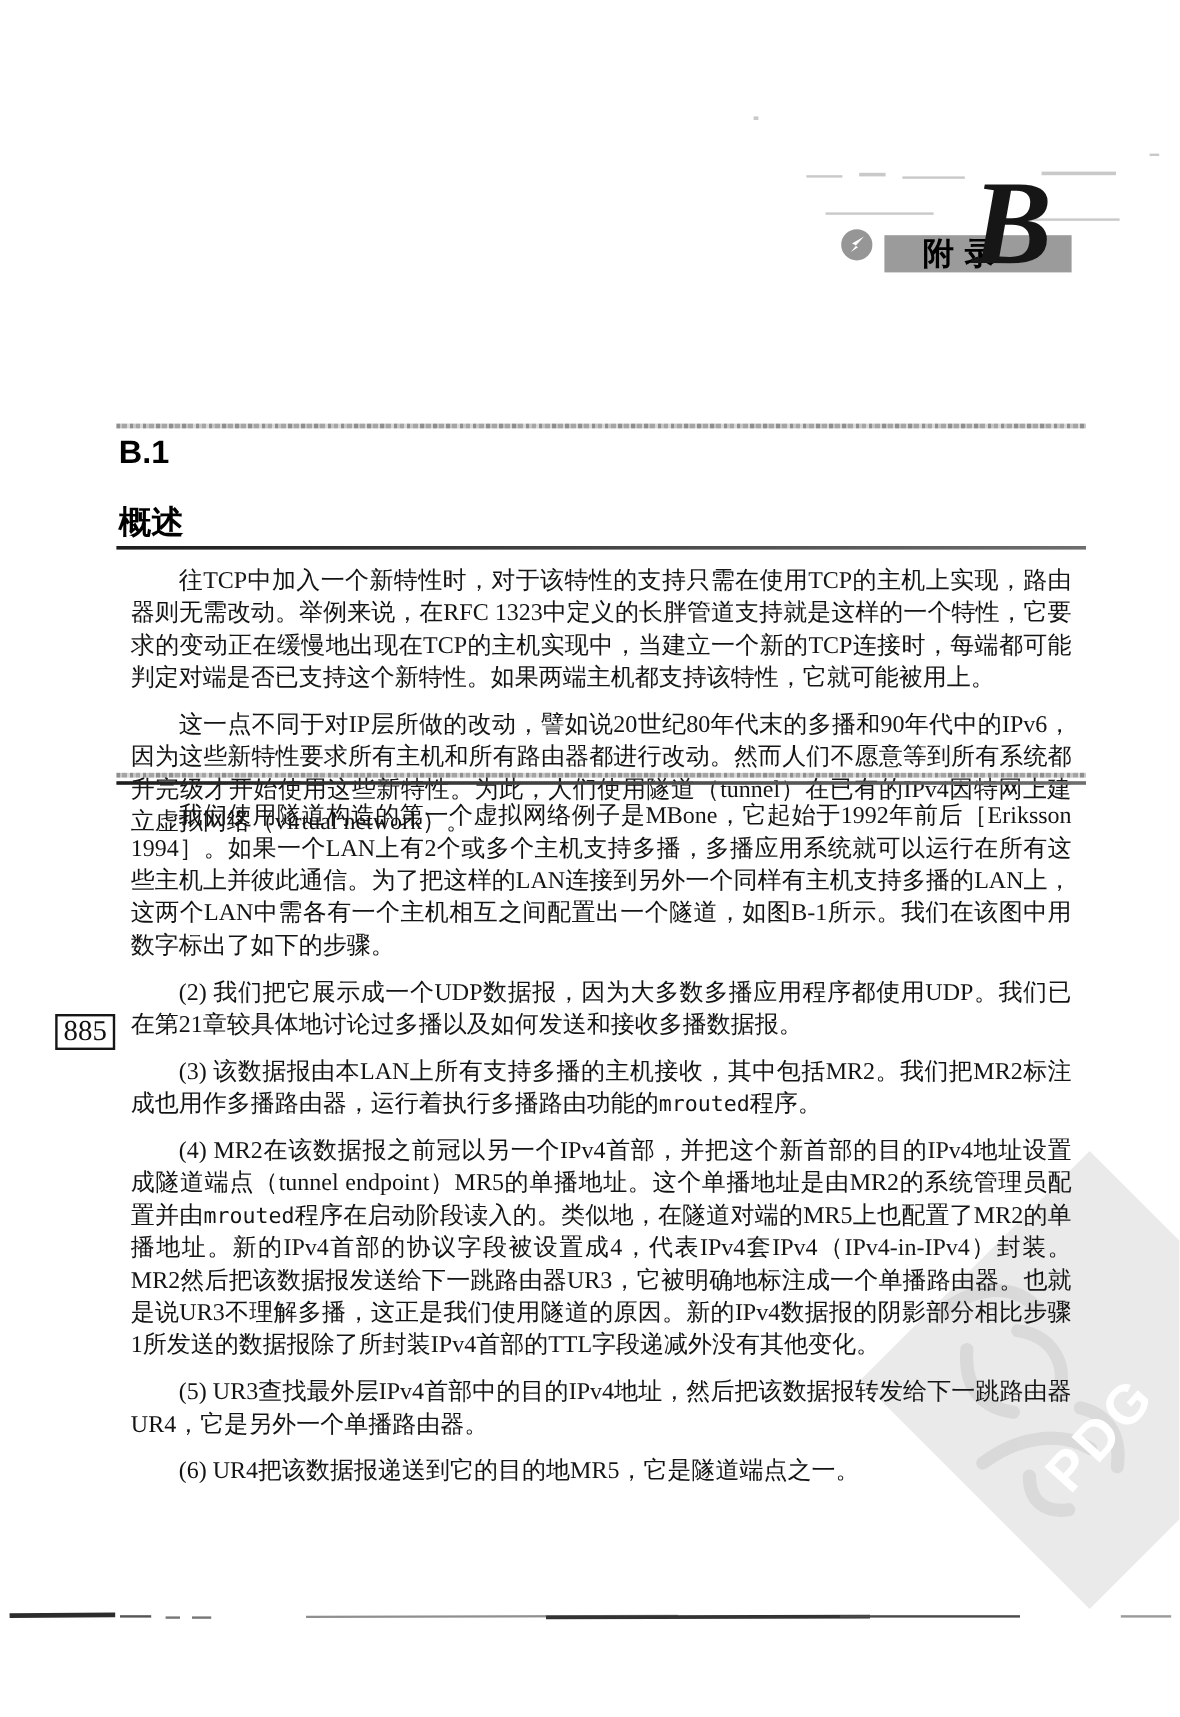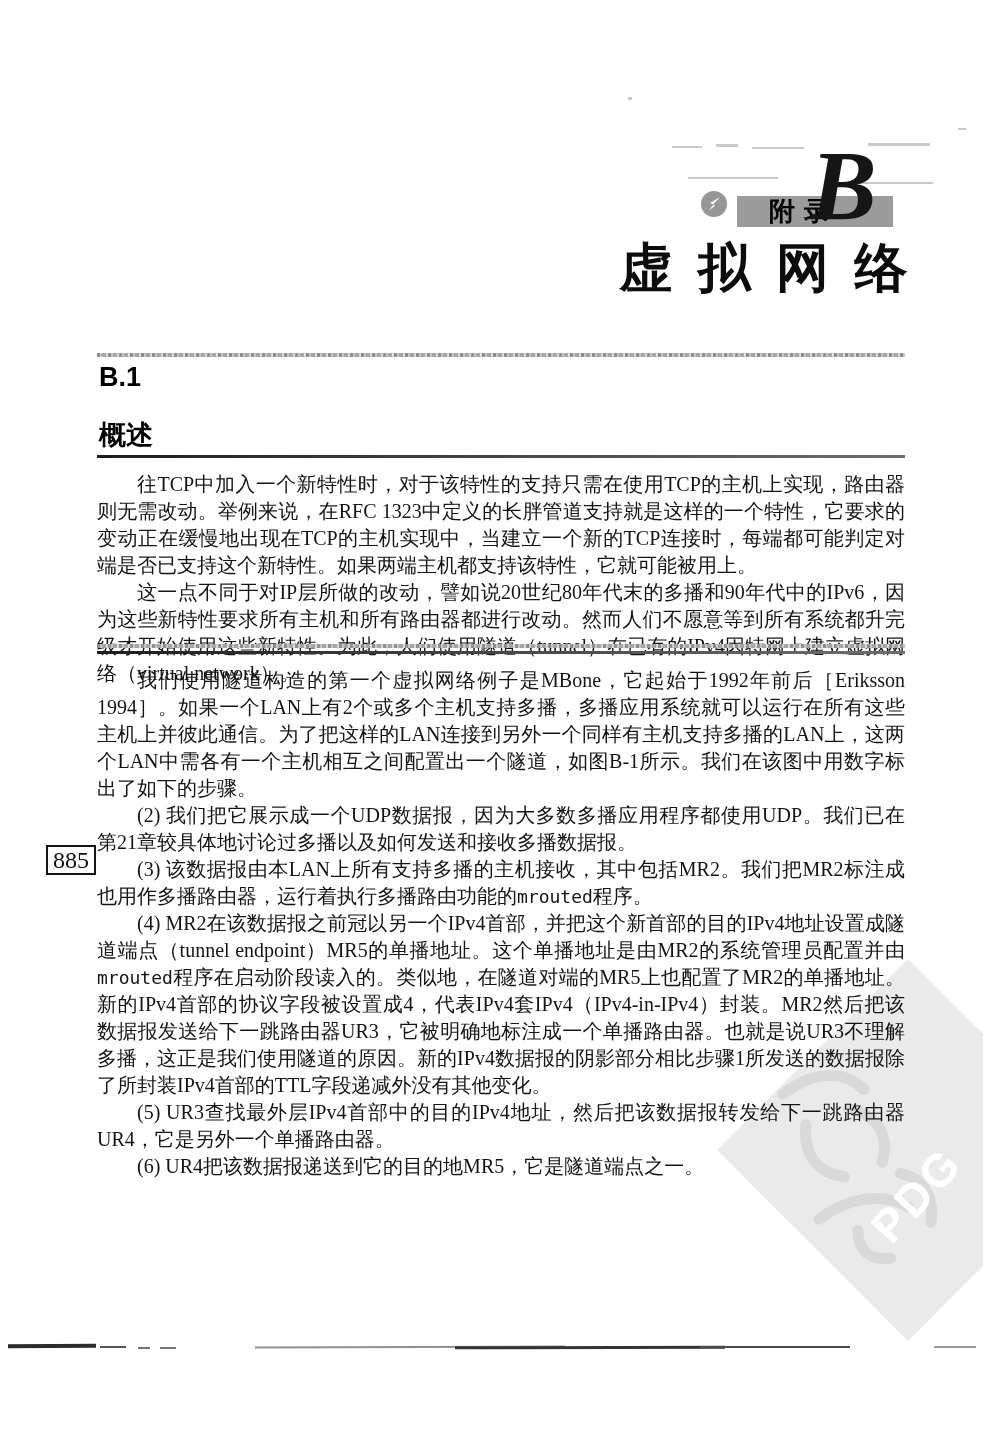--- a/index.html
+++ b/index.html
@@ -42,21 +42,21 @@
     background:repeating-linear-gradient(90deg,#8f8f8f 0 3px,#c6c6c6 3px 5px,#a5a5a5 5px 9px,#d9d9d9 9px 11px);
   }
   .sec-head{
     display:flex;align-items:baseline;gap:26px;margin:4px 0 0 2px;
     font-family:"Liberation Sans","DejaVu Sans",sans-serif;
     font-weight:bold;font-size:27px;color:#000;line-height:1.2;flex-direction:column;
   }
   .sec-rule{height:3px;margin-top:3px;background:linear-gradient(90deg,#1d1d1d,#4a4a4a 55%,#6e6e6e);}
   .sec-paras{margin-top:13px;}
   .sec-paras p{
-    margin:0;font-size:20px;line-height:27px;text-align:justify;
+    margin:12px;font-size:20px;line-height:27px;text-align:justify;
     text-indent:2em;color:#141414;
   }
   .mono{font-family:"DejaVu Sans Mono","Liberation Mono",monospace;font-size:18px;}
   
   .page-num{
     position:absolute;left:46px;top:845px;width:46px;height:26px;z-index:2;
     border:2px solid #161616;text-align:center;line-height:26px;
     font-family:"Liberation Serif",serif;font-size:24px;color:#111;
   }
   
@@ -102,21 +102,20 @@
 
   <svg class="banner-circle" viewBox="0 0 28 28">
     <circle cx="14" cy="14" r="13" fill="#969696"></circle>
     <path d="M20 7 L10 13 L13.5 14.5 L9 20 L15 16 L13 14.8 Z" fill="#ffffff"></path>
   </svg>
   <div class="banner-box">
     <div class="banner-label">附录</div>
   </div>
   <div class="banner-letter">B</div>
 
-  <div class="page-title">虚拟网络</div>
 
   <div class="section" id="section-b1">
     <div class="sec-bar"></div>
     <div class="sec-head">
       <span>B.1</span>
       <span>概述</span>
     </div>
     <div class="sec-rule"></div>
     <div class="sec-paras">
         <p><span>往TCP中加入一个新特性时，对于该特性的支持只需在使用TCP的主机上实现，路由器则无需改动。举例来说，在RFC 1323中定义的长胖管道支持就是这样的一个特性，它要求的变动正在缓慢地出现在TCP的主机实现中，当建立一个新的TCP连接时，每端都可能判定对端是否已支持这个新特性。如果两端主机都支持该特性，它就可能被用上。</span></p>

